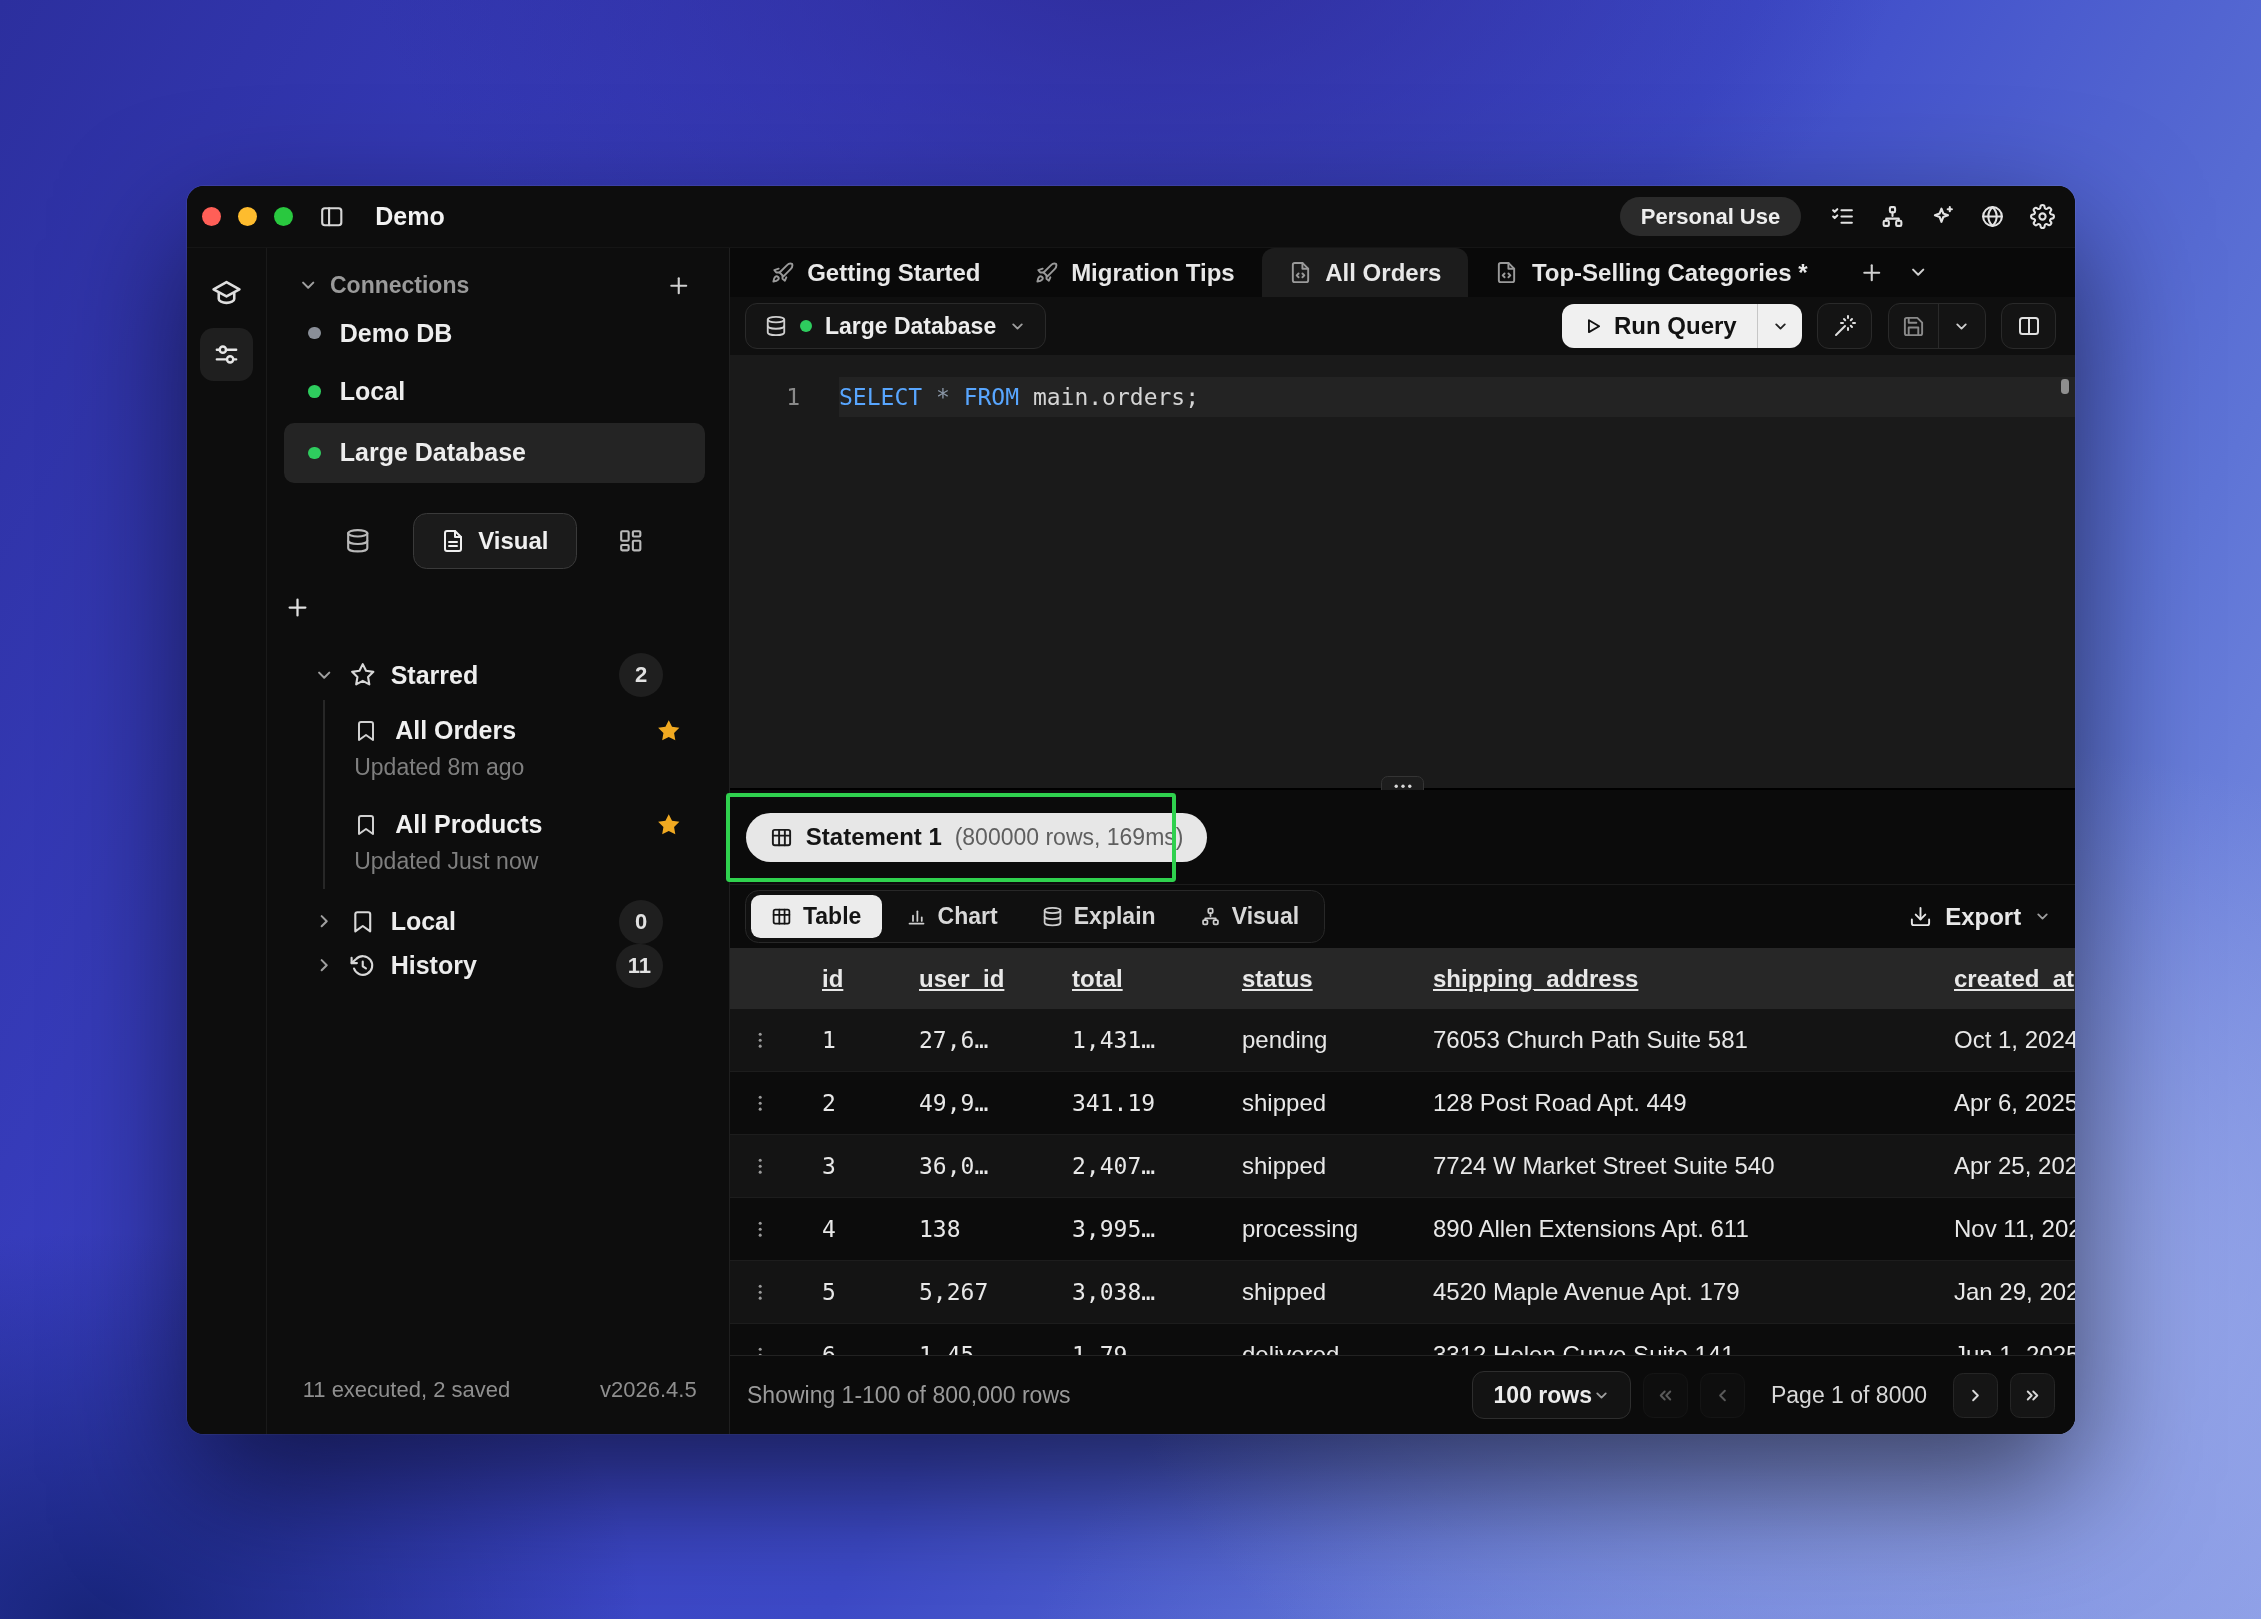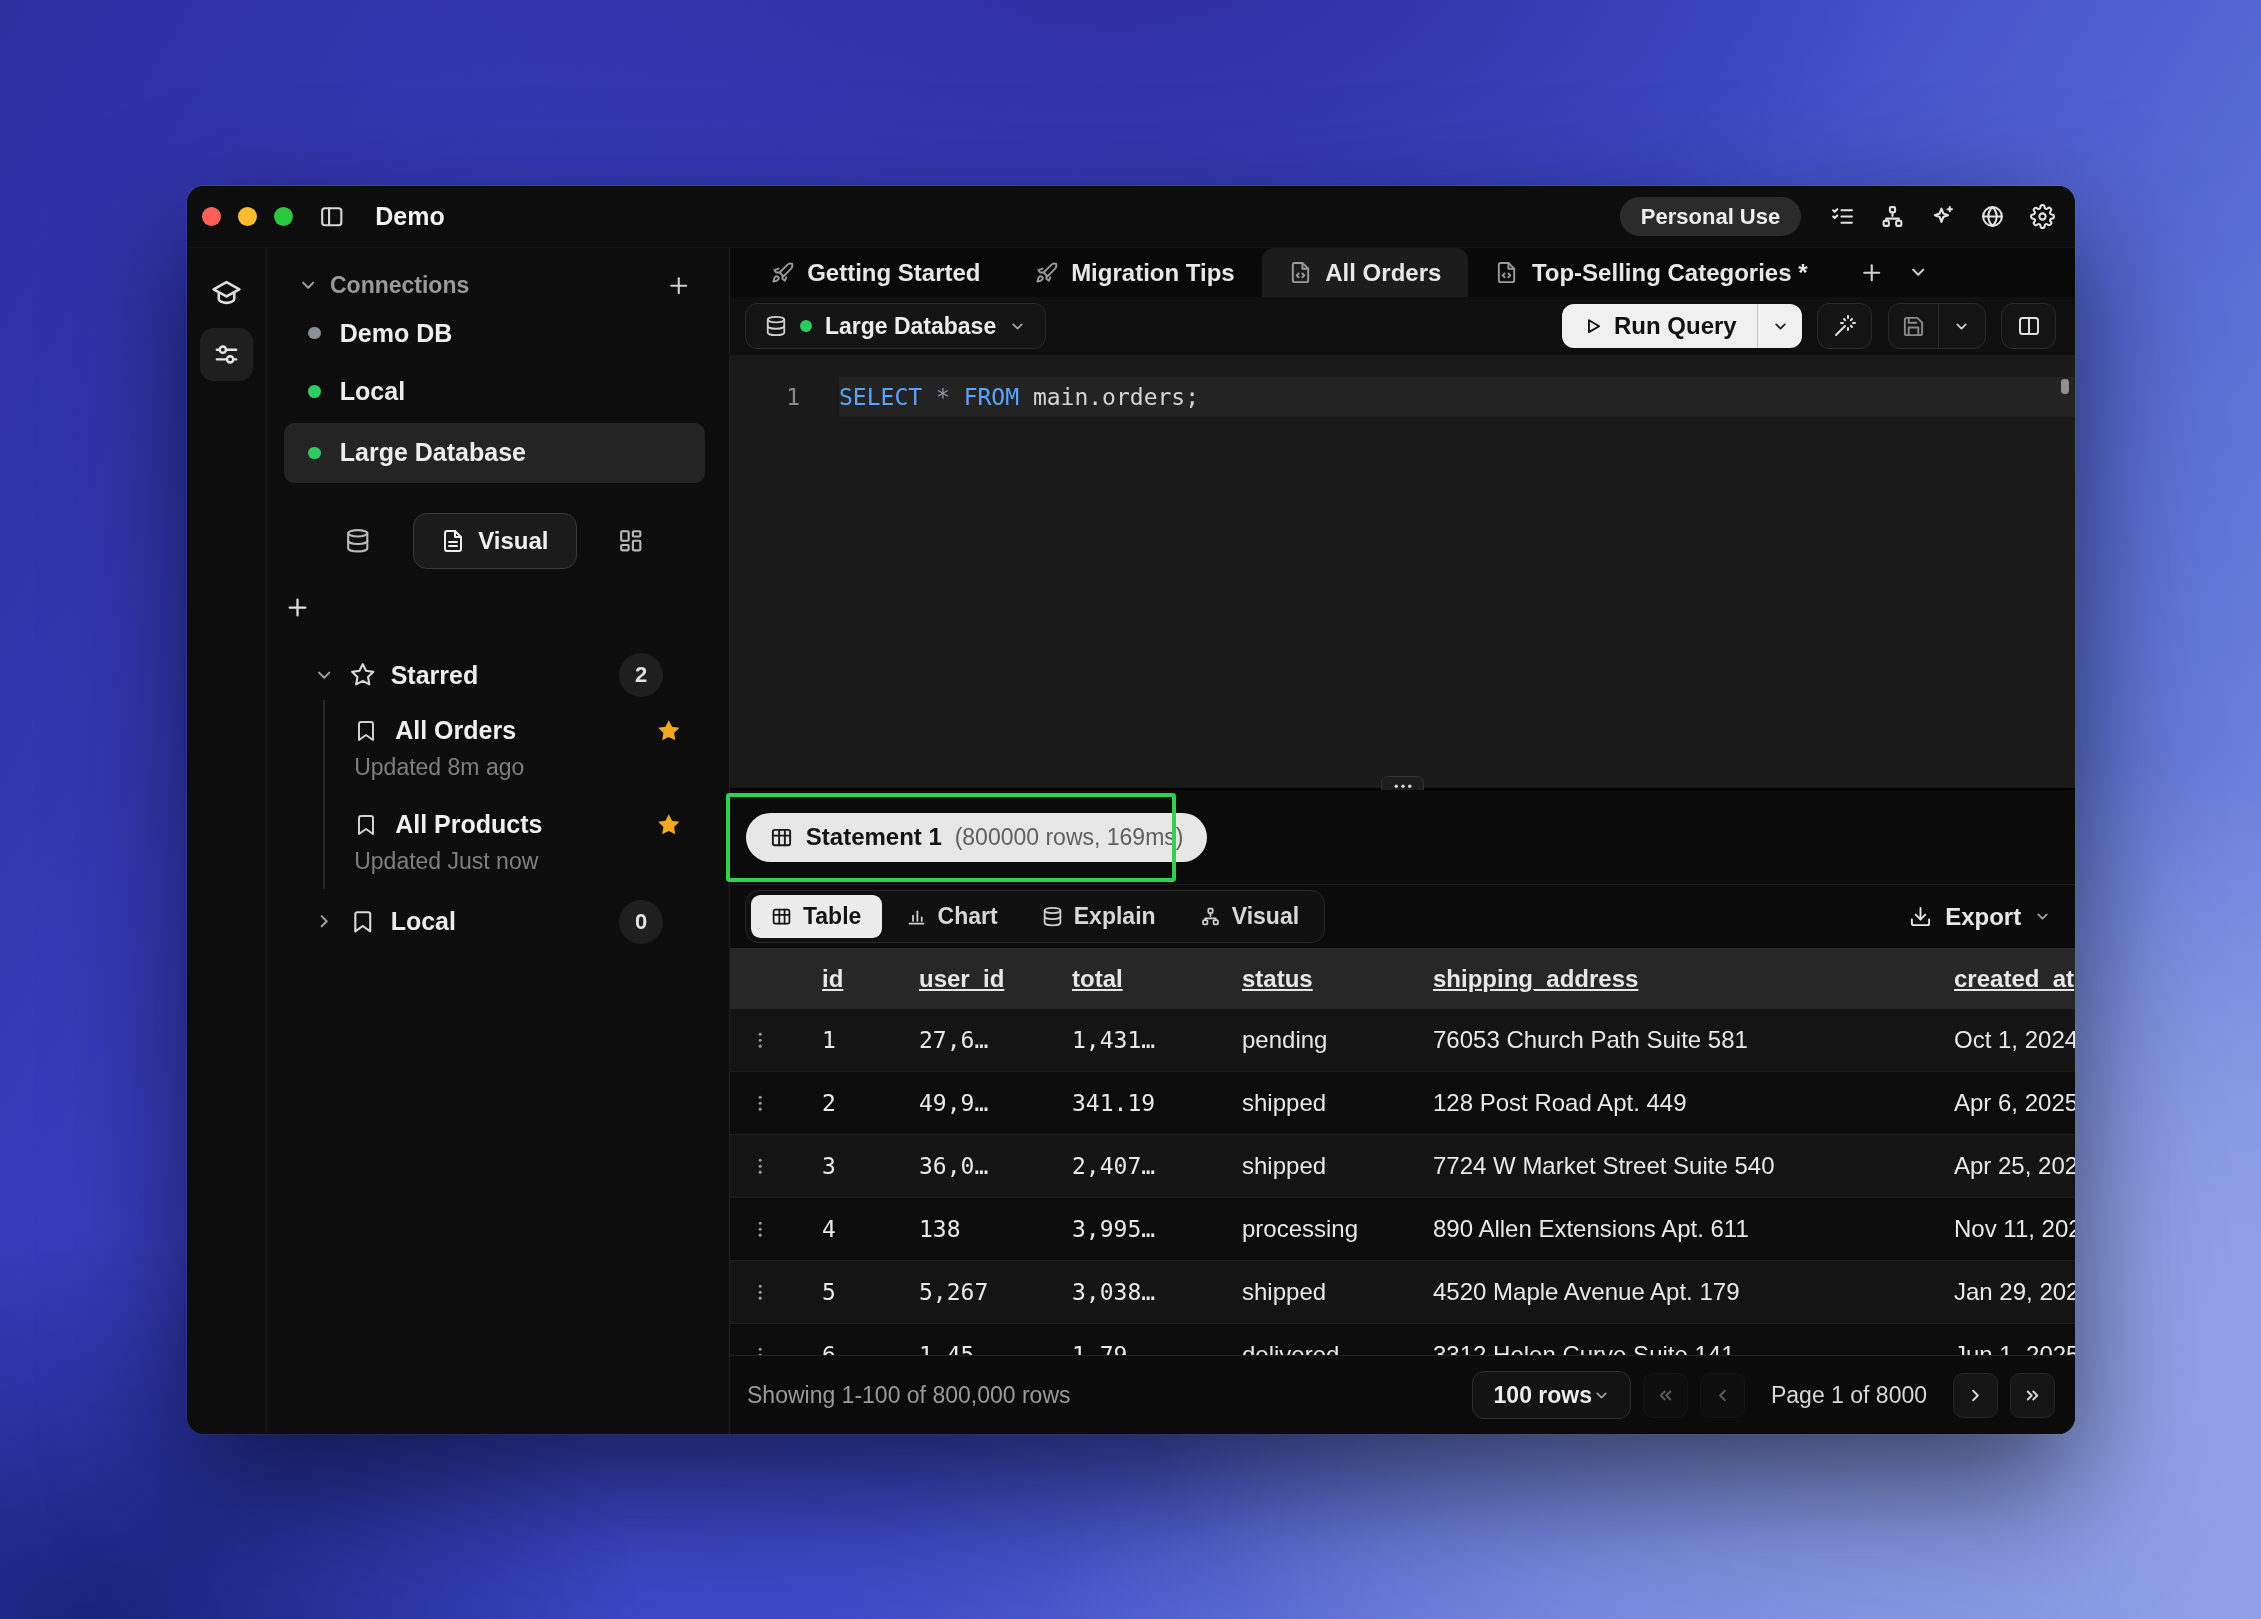--- a/index.html
+++ b/index.html
@@ -319,21 +319,41 @@
           </span>
           <span class="hicon">
             <svg width="25.5" height="25.5" viewBox="0 0 24 24" fill="none" stroke="currentColor" stroke-width="2" stroke-linejoin="round">
                 <path d="M19 21l-7-5-7 5V5a2 2 0 0 1 2-2h10a2 2 0 0 1 2 2z"></path>
               </svg>
           </span>
           <span>Local</span>
           <span class="count-badge">0</span>
         </div>
 
-
+        <div class="tree-header" style="margin-top:0">
+          <span class="chev">
+            <svg width="20.4" height="20.4" viewBox="0 0 24 24" fill="none" stroke="currentColor" stroke-width="2.4" stroke-linecap="round" stroke-linejoin="round">
+                <polyline points="9 6 15 12 9 18"></polyline>
+              </svg>
+          </span>
+          <span class="hicon">
+            <svg width="25.5" height="25.5" viewBox="0 0 24 24" fill="none" stroke="currentColor" stroke-width="2" stroke-linecap="round" stroke-linejoin="round">
+                <path d="M1.5 4.5v5h5"></path>
+                <path d="M3.8 14.6a8.8 8.8 0 1 0 2-8.9L1.5 9.5"></path>
+                <polyline points="12 8 12 12.5 15 14.5"></polyline>
+              </svg>
+          </span>
+          <span>History</span>
+          <span class="count-badge">11</span>
+        </div>
+
+        <div class="side-footer">
+          <span>11 executed, 2 saved</span>
+          <span>v2026.4.5</span>
+        </div>
       </div>
     </div>
 
     <div class="main">
       <div class="tabstrip">
         <div class="tab">
           <span class="ticon">
             <svg width="23" height="23" viewBox="0 0 24 24" fill="none" stroke="currentColor" stroke-width="2" stroke-linecap="round" stroke-linejoin="round">
                 <path d="M4.5 16.5c-1.5 1.3-2 5-2 5s3.7-.5 5-2c.7-.8.7-2-.1-2.8-.8-.7-2.1-.8-2.9-.2z"></path>
                 <path d="M12 15l-3-3 7.5-7.5c1.6-1.6 3.9-2.1 5.5-1.5.6 1.6.1 3.9-1.5 5.5L13 16z"></path>

